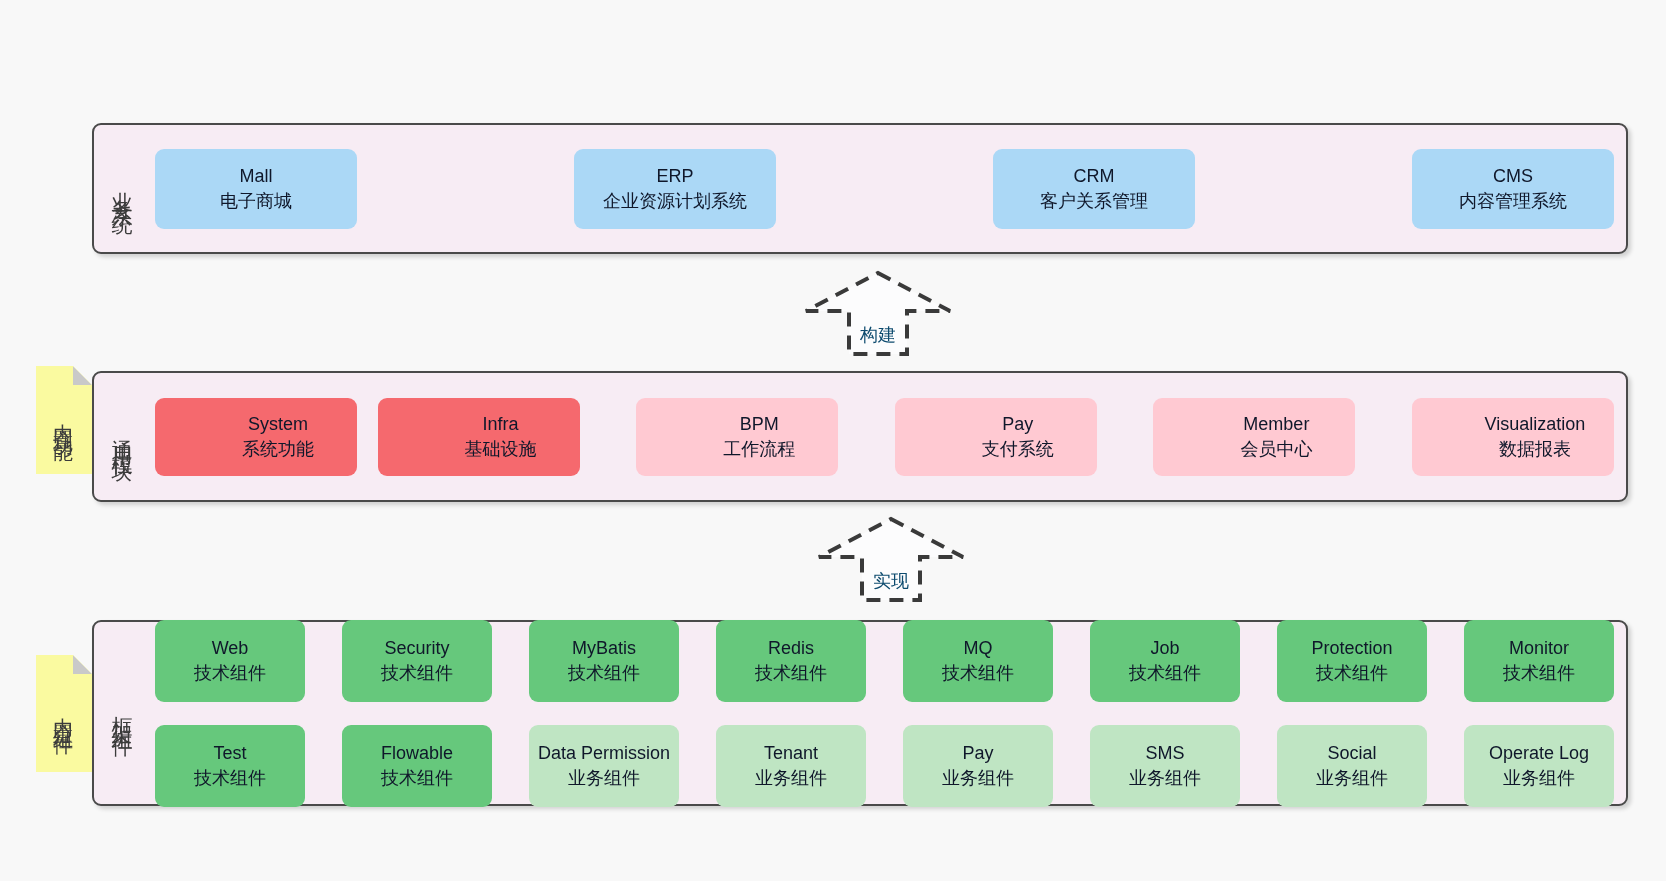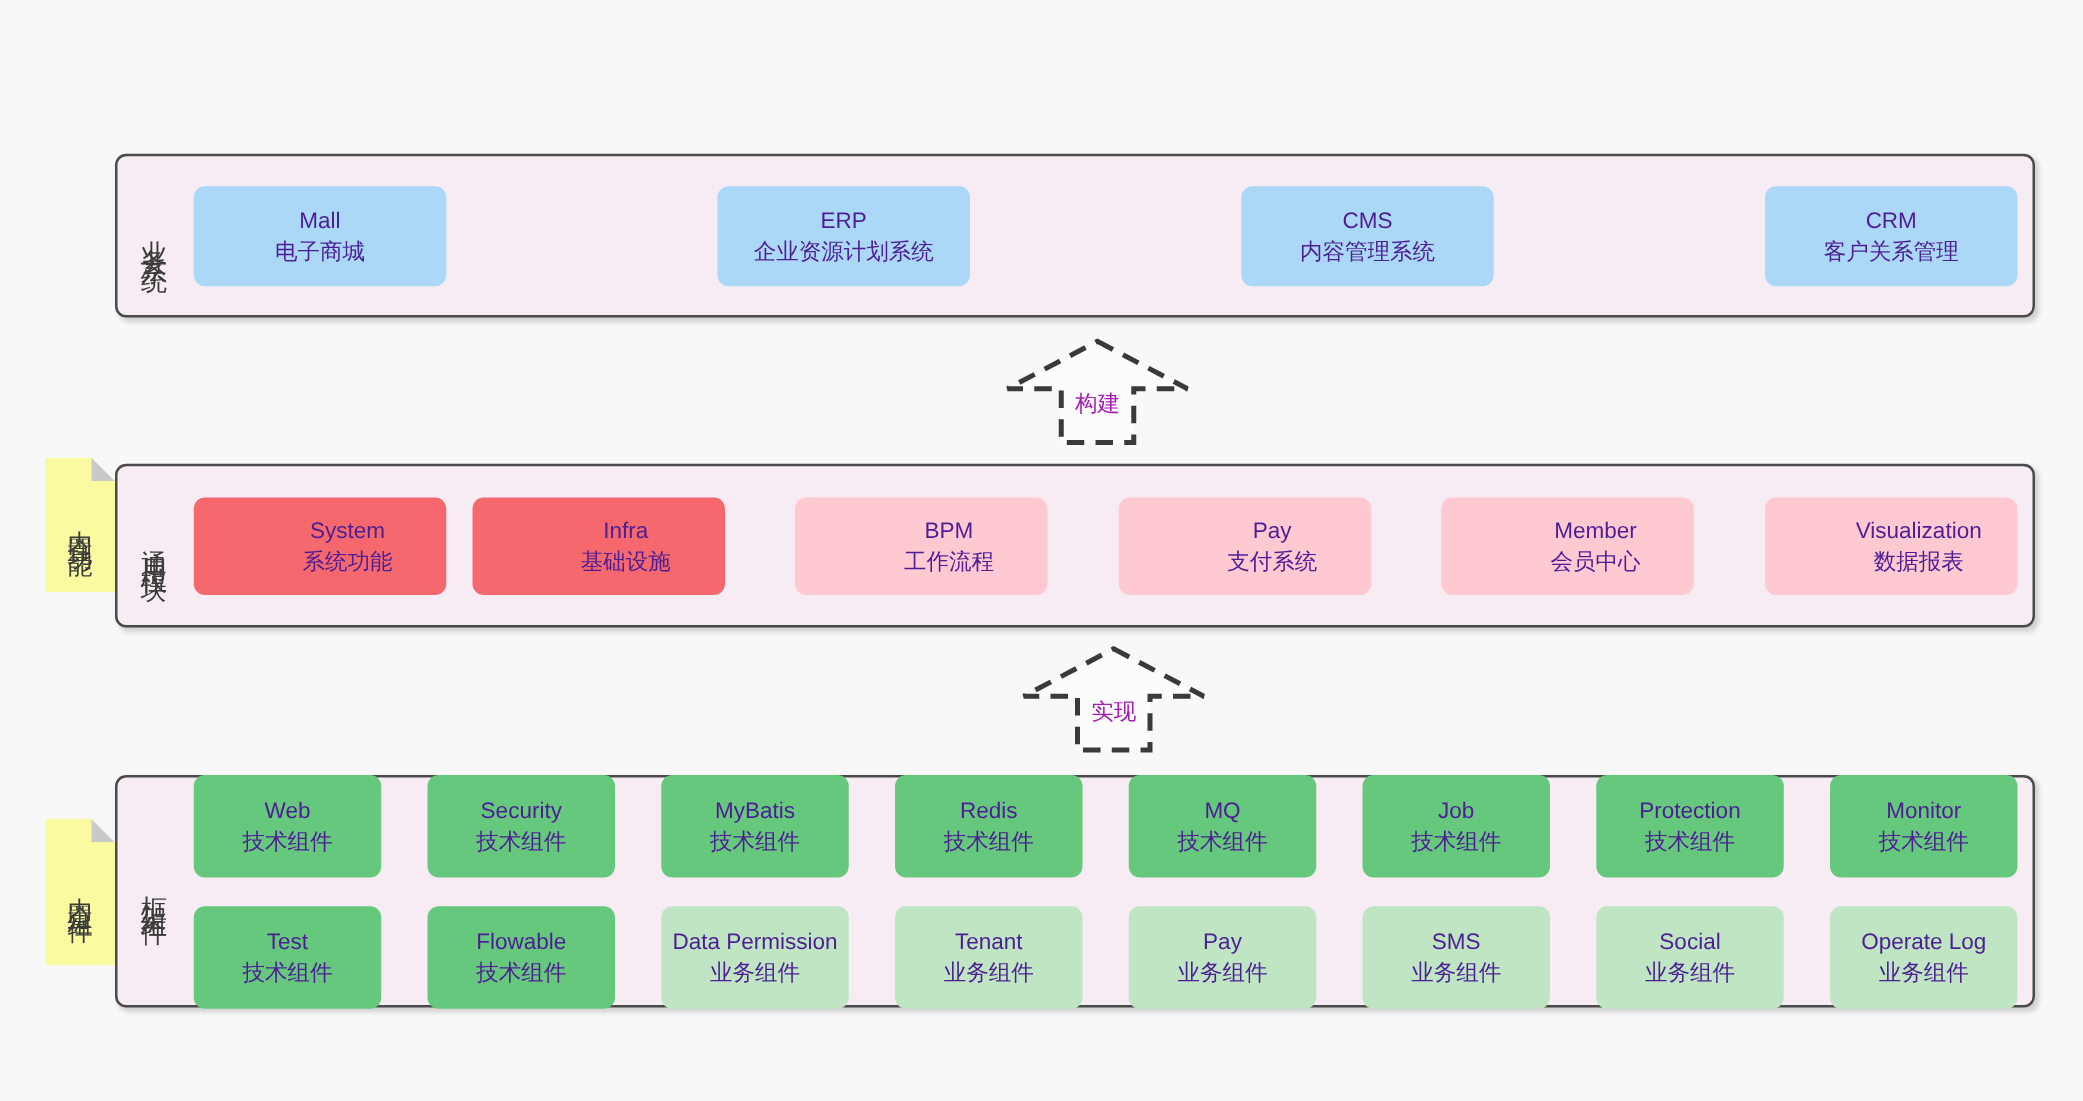--- a/index.html
+++ b/index.html
@@ -28,21 +28,21 @@
   }
   .band-framework .band-content {
     flex-direction:column; justify-content:center; gap:23px; align-items:stretch;
   }
   .comp-row { display:flex; justify-content:space-between; }
 
   
   .box {
     box-sizing:border-box; border-radius:9px;
     display:flex; flex-direction:column; align-items:center; justify-content:center;
-    text-align:center; font-size:18px; line-height:1.38; color:#4c1d95;
+    text-align:center; font-size:18px; line-height:1.38; color:#0f172a;
     padding:2px 4px;
   }
   .box-wide  { width:202px; height:80px; }
   .band-modules .box-wide { height:78px;padding-left:48px; }
   .box-small { width:150px; height:82px; }
 
   .blue        { background:#abd8f6; }
   .red         { background:#f5696e; }
   .pink        { background:#ffc9d2;margin-left:36px; }
   .green       { background:#66c87c; }
@@ -68,47 +68,47 @@
   
   .arrow { position:absolute; width:150px; height:88px; }
   .arrow-build     { left:803px; top:270px; }
   .arrow-implement { left:816px; top:516px; }
   .arrow svg { display:block; width:150px; height:88px; }
   .arrow-shape {
     fill:#fcfcfd; stroke:#3a3a3a; stroke-width:4;
     stroke-dasharray:14 9; stroke-linejoin:miter;
   }
   .arrow-label {
-    position:absolute; top:41px; left:0; width:100%;
-    text-align:center; font-size:18px; color:#a21caf;
+    position:absolute; top:53px; left:0; width:100%;
+    text-align:center; font-size:18px; color:#0c4a6e;
   }
 </style>
 </head>
 <body>
 
 <div class="canvas">
 
   <div class="band band-business">
     <div class="band-label">业务系统</div>
     <div class="band-content">
       <div class="box box-wide blue">
         <div>Mall</div>
         <div>电子商城</div>
       </div>
       <div class="box box-wide blue">
         <div>ERP</div>
         <div>企业资源计划系统</div>
       </div>
       <div class="box box-wide blue">
+        <div>CRM</div>
+        <div>客户关系管理</div>
+      </div>
+      <div class="box box-wide blue">
         <div>CMS</div>
         <div>内容管理系统</div>
-      </div>
-      <div class="box box-wide blue">
-        <div>CRM</div>
-        <div>客户关系管理</div>
       </div>
     </div>
   </div>
 
   <div class="arrow arrow-build">
     <svg viewBox="0 0 150 88">
       <polygon class="arrow-shape" points="75,3 147,41 104,41 104,84 46,84 46,41 3,41"></polygon>
     </svg>
     <div class="arrow-label">构建</div>
   </div>

